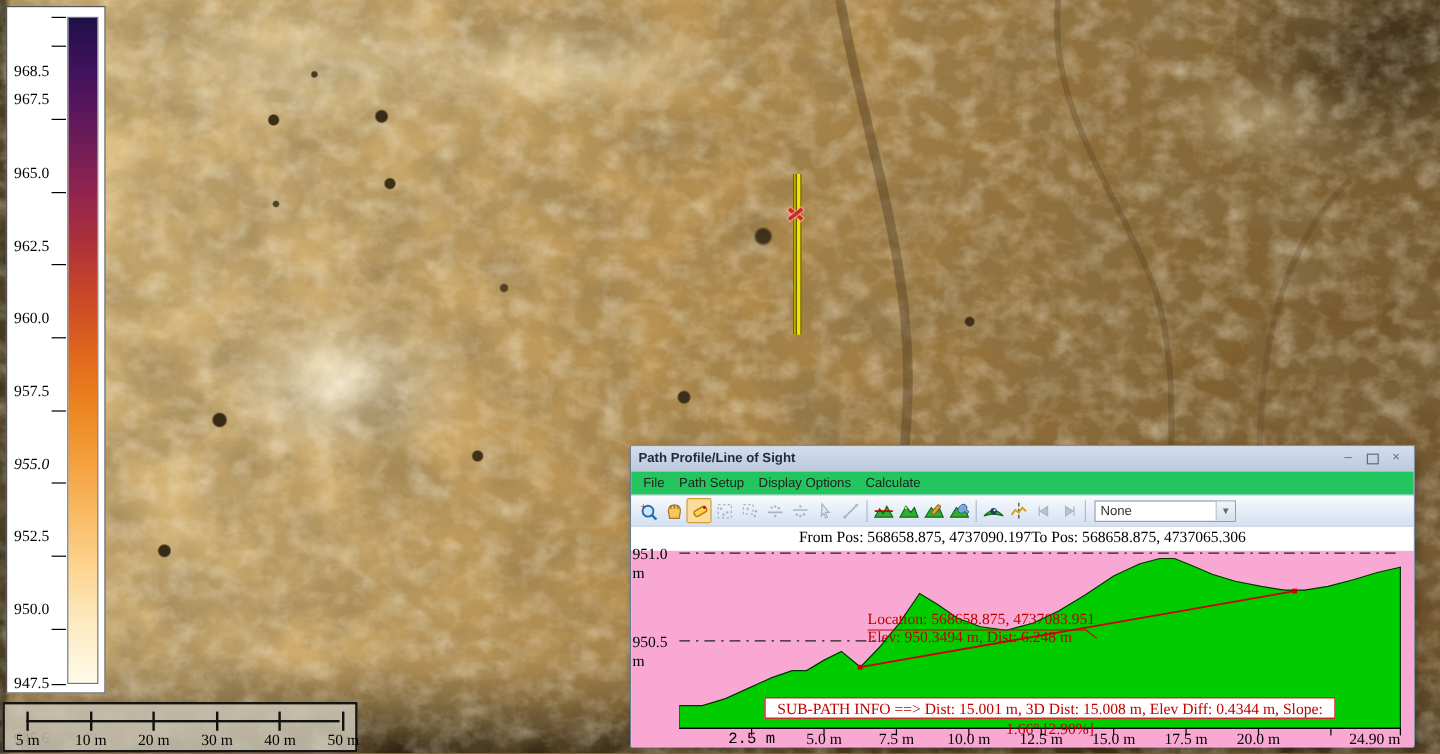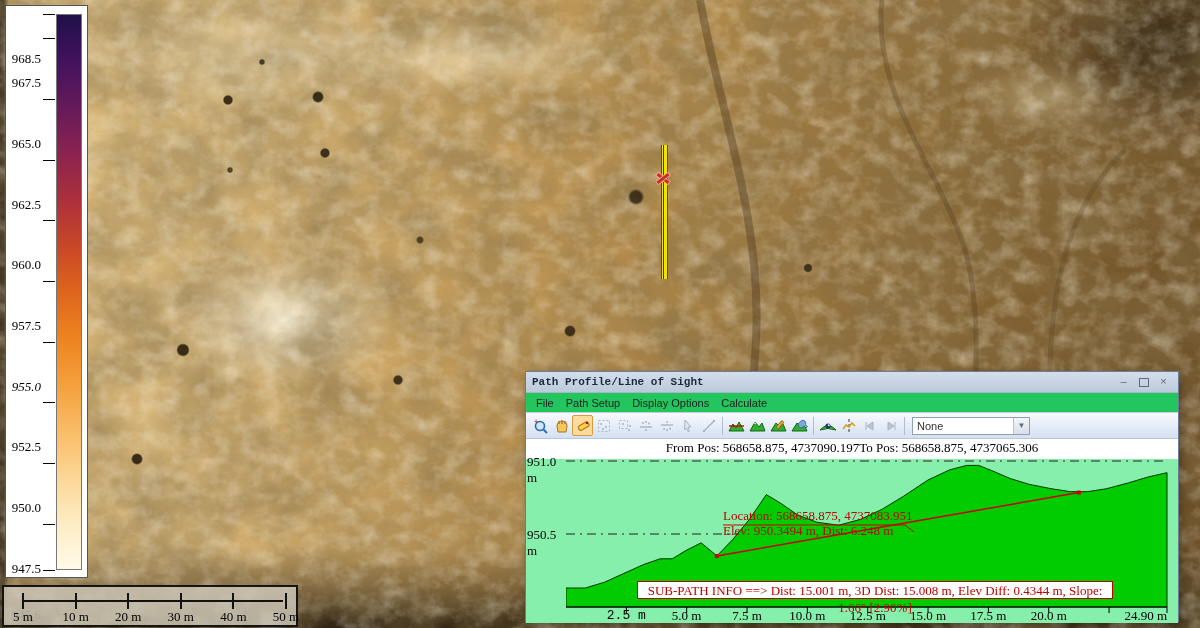--- a/index.html
+++ b/index.html
@@ -59,21 +59,21 @@
   .scalebar .line{position:absolute;left:18px;right:13px;top:13px;height:2px;background:#111;}
   .scalebar .stick{position:absolute;top:6px;width:2px;height:16px;background:#111;}
   .scalebar .slab{position:absolute;top:22px;width:40px;margin-left:-20px;text-align:center;
       font:13px "Liberation Serif",serif;color:#000;}
 
   
   .dlg{position:absolute;left:525px;top:371px;width:654px;height:251px;background:#fff;
       border:1px solid #6b7b90;box-sizing:border-box;box-shadow:2px 3px 8px rgba(0,0,0,.35);}
   .titlebar{height:21px;background:linear-gradient(#d3dded,#bccadd);border-bottom:1px solid #a8b6c9;
       display:flex;align-items:center;padding:0 6px;box-sizing:border-box;}
-  .titlebar .t{font-weight:bold;font-size:11px;color:#1c2a3a;flex:1;font-family:Liberation Mono, monospace;}
+  .titlebar .t{font-weight:bold;font-size:11px;color:#1c2a3a;flex:1;}
   .winbtn{width:17px;height:14px;margin-left:3px;text-align:center;line-height:13px;
       font-size:11px;color:#5d6b7c;cursor:default;}
   .winbtn.max span{display:inline-block;width:8px;height:7px;border:1px solid #5d6b7c;margin-top:3px;}
   .menubar{height:19px;background:#22c55e;display:flex;align-items:center;padding-left:4px;
       border-bottom:1px solid #c2cfdf;}
   .menubar .mi{font-size:11px;color:#222;padding:2px 6px;}
   .toolbar{height:25px;background:linear-gradient(#f8fbfe,#d4e0f1);display:flex;align-items:center;
       padding-left:4px;border-bottom:1px solid #b9c7da;}
   .tbtn{width:21px;height:21px;display:flex;align-items:center;justify-content:center;border-radius:2px;}
   .tbtn.sel{background:#fbdc9c;border:1px solid #d89c3c;box-sizing:border-box;}
@@ -81,21 +81,21 @@
   .tsep{width:1px;height:18px;background:#aebccd;margin:0 3px;}
   .combo{margin-left:4px;width:118px;height:18px;background:#fff;border:1px solid #8fa0b4;
       display:flex;align-items:center;box-sizing:border-box;}
   .combo .cv{flex:1;font-size:11px;color:#333;padding-left:4px;}
   .combo .ca{width:15px;height:16px;background:linear-gradient(#f2f5f9,#d8e0ea);
       border-left:1px solid #b6c2d0;color:#5d6b7c;font-size:8px;text-align:center;line-height:16px;}
   .posrow{height:19px;background:#fff;display:flex;justify-content:center;
       font:13px "Liberation Serif",serif;color:#000;padding:1px 3px 0 3px;}
 
   
-  .chart{position:relative;height:164px;background:#86efac;}
+  .chart{position:relative;height:164px;background:#f9a8d4;}
   .plot{position:absolute;left:40px;top:0;}
   .ylab{position:absolute;left:1px;width:37px;text-align:left;font:13px "Liberation Serif",serif;color:#000;}
   .xlabels div{position:absolute;top:149px;font:13px "Liberation Serif",serif;color:#000;white-space:nowrap;}
   .ann{position:absolute;font:13px "Liberation Serif",serif;color:#c00000;white-space:nowrap;line-height:15px;}
   .ann1{left:197px;top:49px;} .ann2{left:197px;top:64px;}
   .subpath{position:absolute;left:111px;top:122px;width:476px;height:18px;background:#fff;
       border:1px solid #c00000;color:#c00000;font:13px "Liberation Serif",serif;
       text-align:center;line-height:17px;box-sizing:border-box;}
 </style>
 </head>

